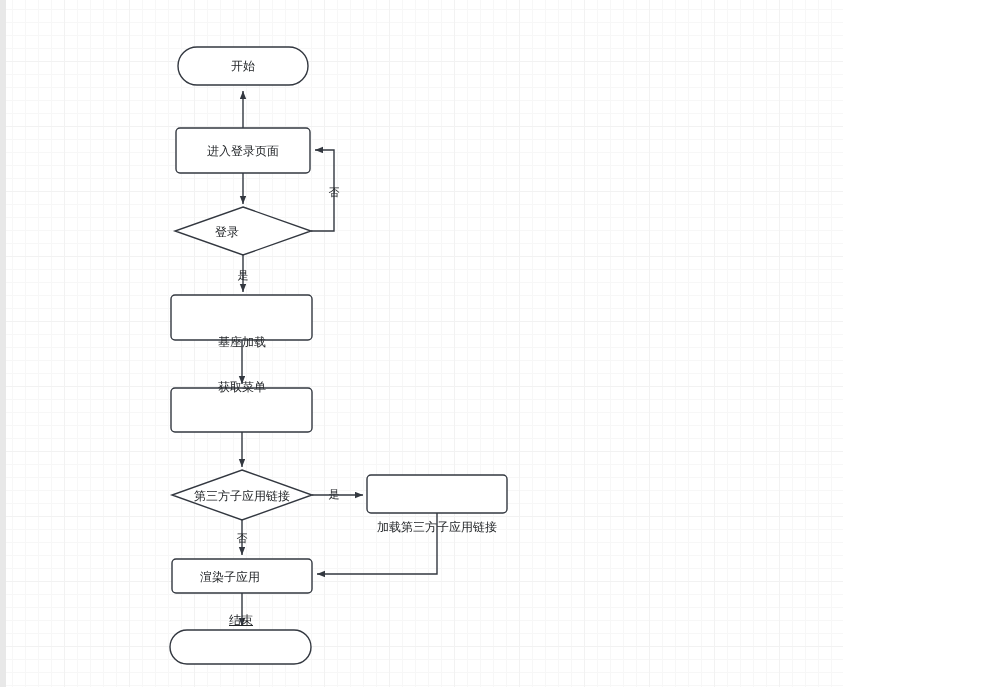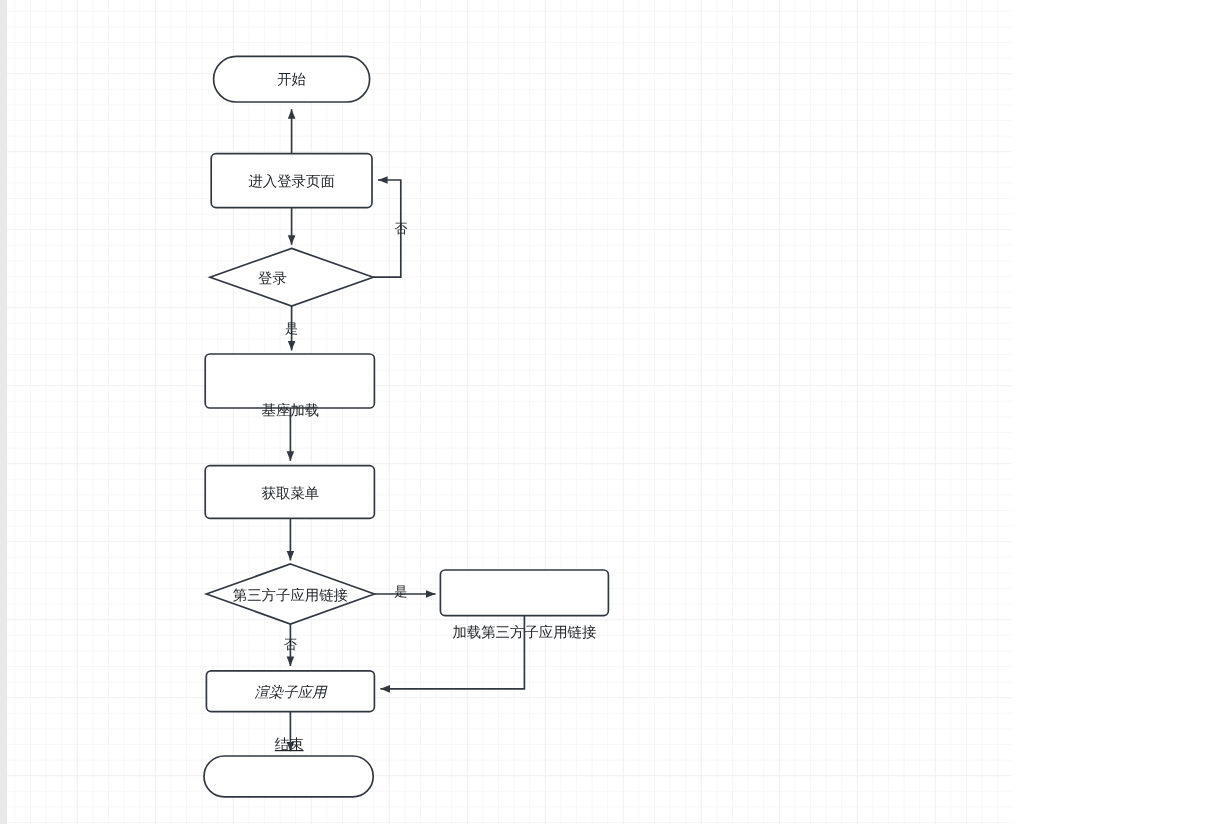--- a/index.html
+++ b/index.html
@@ -119,24 +119,24 @@
       <rect x="172" y="559" width="140" height="34" rx="4" ry="4"></rect>
 
       <rect x="170" y="630" width="141" height="34" rx="17" ry="17"></rect>
     </g>
   </svg>
 
   <div class="node-label" style="left:243px; top:66px;">开始</div>
   <div class="node-label" style="left:243px; top:151px;">进入登录页面</div>
   <div class="node-label" style="left:227px; top:232px;">登录</div>
   <div class="node-label" style="left:242px; top:318px;margin-top:24px;">基座加载</div>
-  <div class="node-label" style="left:242px; top:411px;">获取菜单</div>
+  <div class="node-label" style="left:242px; top:387px;">获取菜单</div>
   <div class="node-label" style="left:242px; top:496px;font-family:Liberation Serif, serif;">第三方子应用链接</div>
   <div class="node-label" style="left:437px; top:495px;margin-top:32px;">加载第三方子应用链接</div>
-  <div class="node-label" style="left:242px; top:577px;font-style:italic;">渲染子应用</div>
+  <div class="node-label" style="left:230px; top:577px;">渲染子应用</div>
   <div class="node-label" style="left:241px; top:620px;text-decoration:underline;">结束</div>
 
   <div class="edge-label" style="left:243px; top:275px;">是</div>
   <div class="edge-label" style="left:334px; top:192px;">否</div>
   <div class="edge-label" style="left:334px; top:494px;">是</div>
   <div class="edge-label" style="left:242px; top:538px;">否</div>
 
   <div class="node-hit" style="left:243px; top:66px; width:130px; height:38px;"></div>
   <div class="node-hit" style="left:243px; top:150px; width:134px; height:45px;"></div>
   <div class="node-hit" style="left:243px; top:231px; width:136px; height:48px;"></div>

